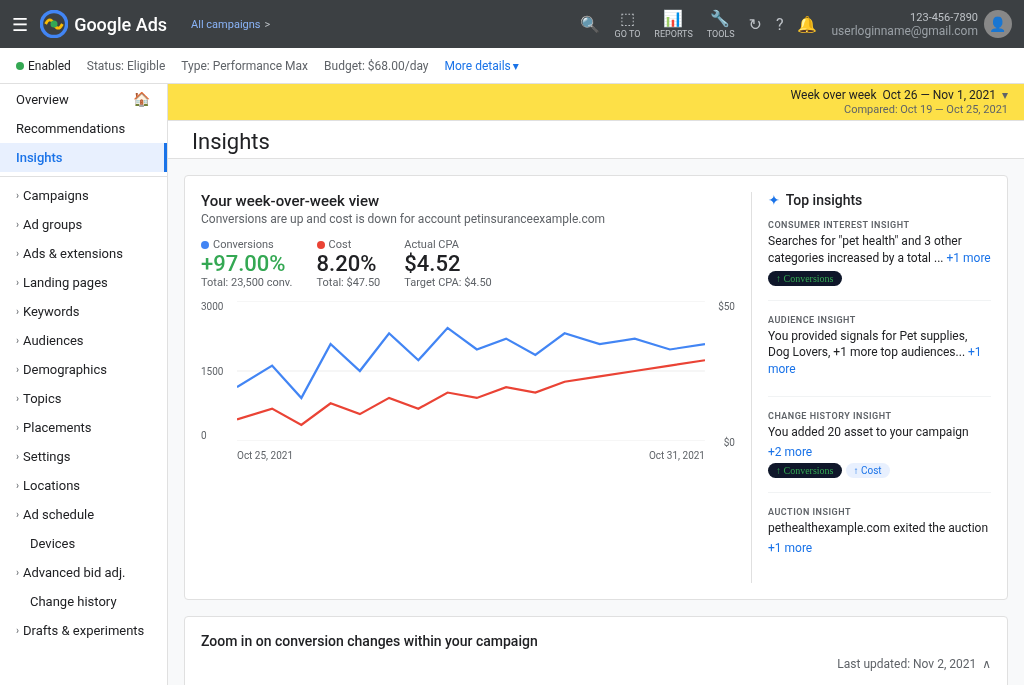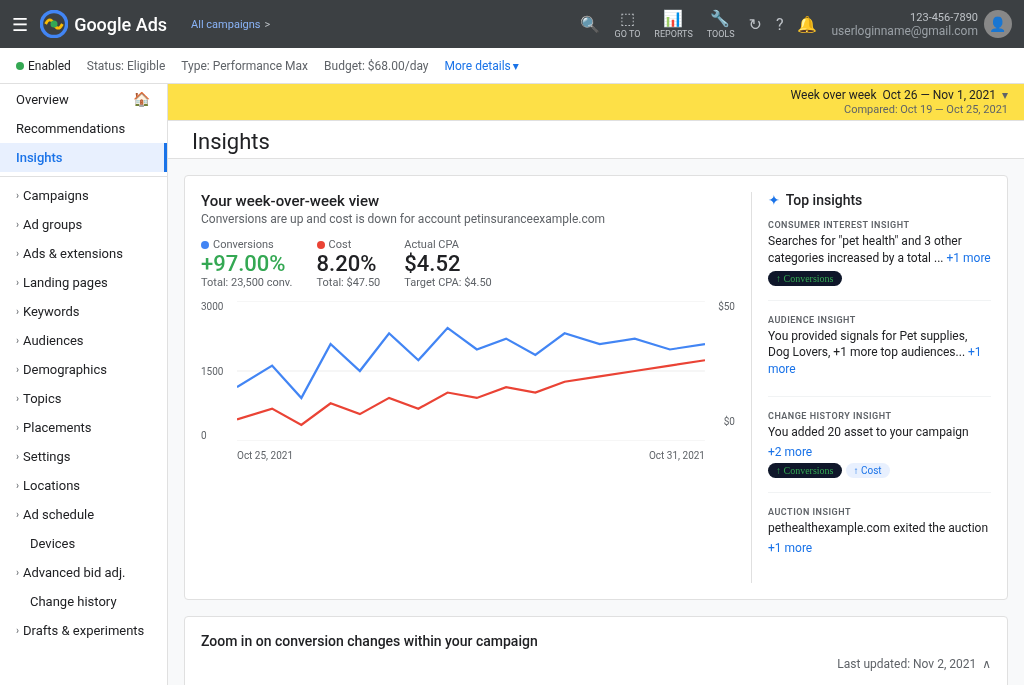--- a/index.html
+++ b/index.html
@@ -123,21 +123,21 @@
     .legend-dot-blue { width: 8px; height: 8px; border-radius: 50%; background: #4285f4; }
     .legend-dot-red { width: 8px; height: 8px; border-radius: 50%; background: #ea4335; }
     .metric-value { font-size: 22px; font-weight: 500; }
     .metric-value.green { color: #34a853; }
     .metric-value.dark { color: #202124; }
     .metric-sub { font-size: 11px; color: #5f6368; }
 
     
     .chart-canvas { position: relative; height: 160px; margin-top: 8px; }
     .chart-y-labels { position: absolute; left: 0; top: 0; bottom: 20px; display: flex; flex-direction: column; justify-content: space-between; font-size: 10px; color: #5f6368; width: 36px; }
-    .chart-y-labels-right { position: absolute; right: 0; top: 0; bottom: 34px; display: flex; flex-direction: column; justify-content: space-between; font-size: 10px; color: #5f6368; width: 30px; text-align: right; }
+    .chart-y-labels-right { position: absolute; right: 0; top: 0; bottom: 13px; display: flex; flex-direction: column; justify-content: space-between; font-size: 10px; color: #5f6368; width: 30px; text-align: right; }
     .chart-x-labels { position: absolute; bottom: 0; left: 36px; right: 30px; display: flex; justify-content: space-between; font-size: 10px; color: #5f6368; }
     .chart-plot { position: absolute; top: 0; bottom: 20px; left: 36px; right: 30px; }
 
     
     .top-insights-panel {
       width: 240px;
       flex-shrink: 0;
       border-left: 1px solid #e0e0e0;
       padding-left: 16px;
     }

